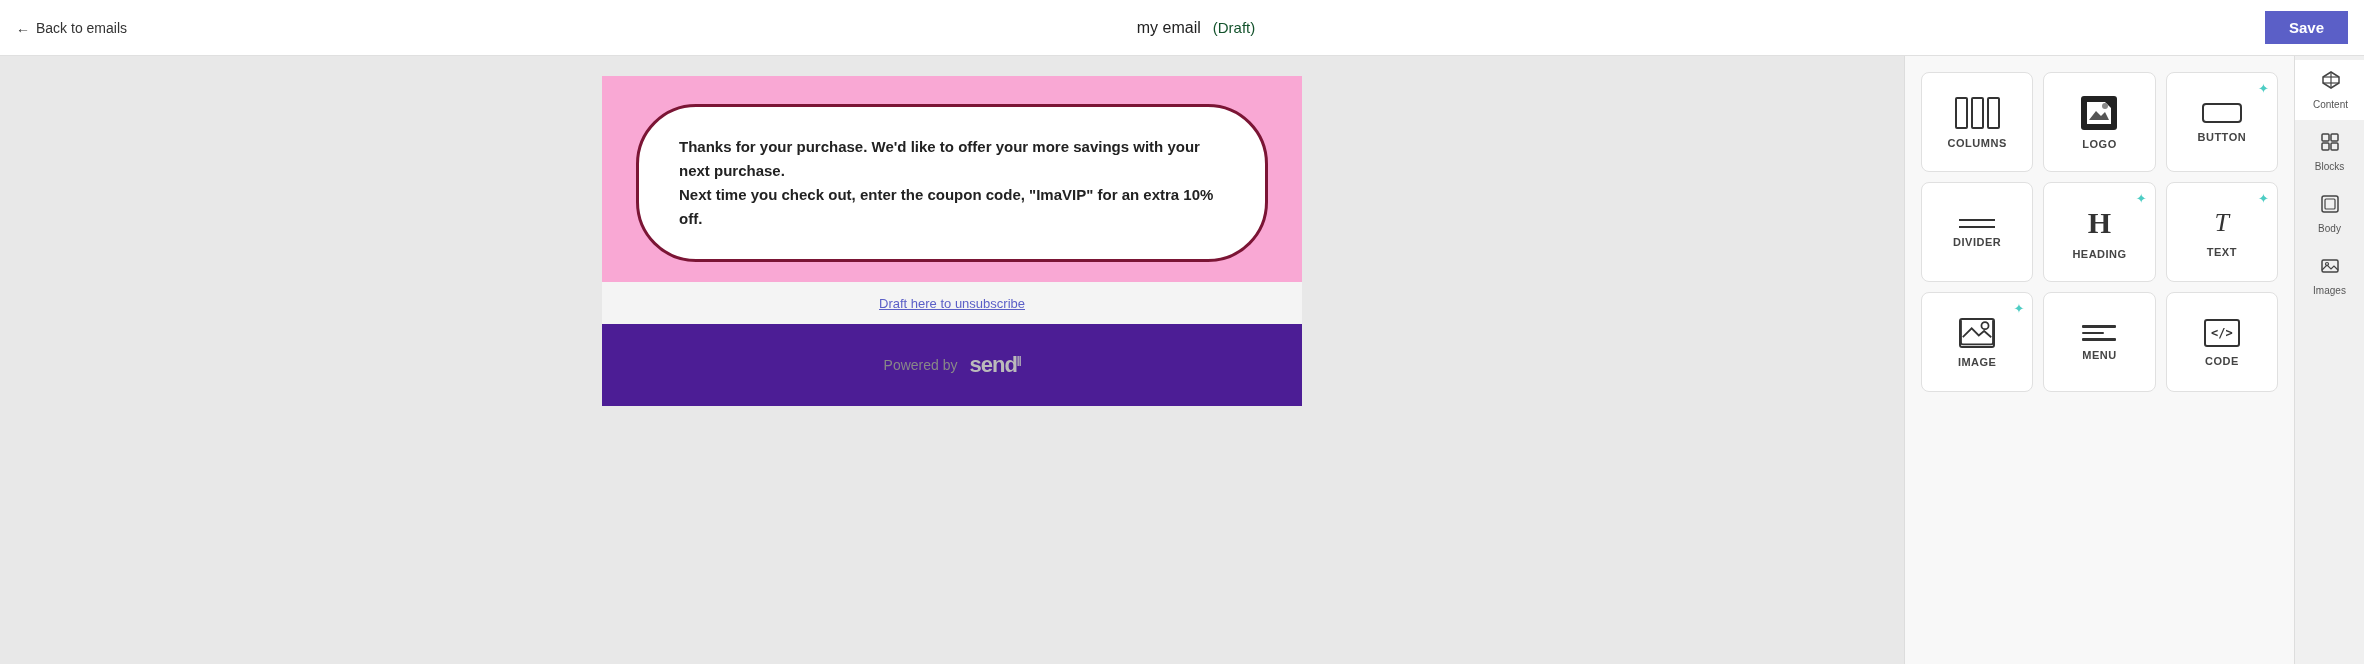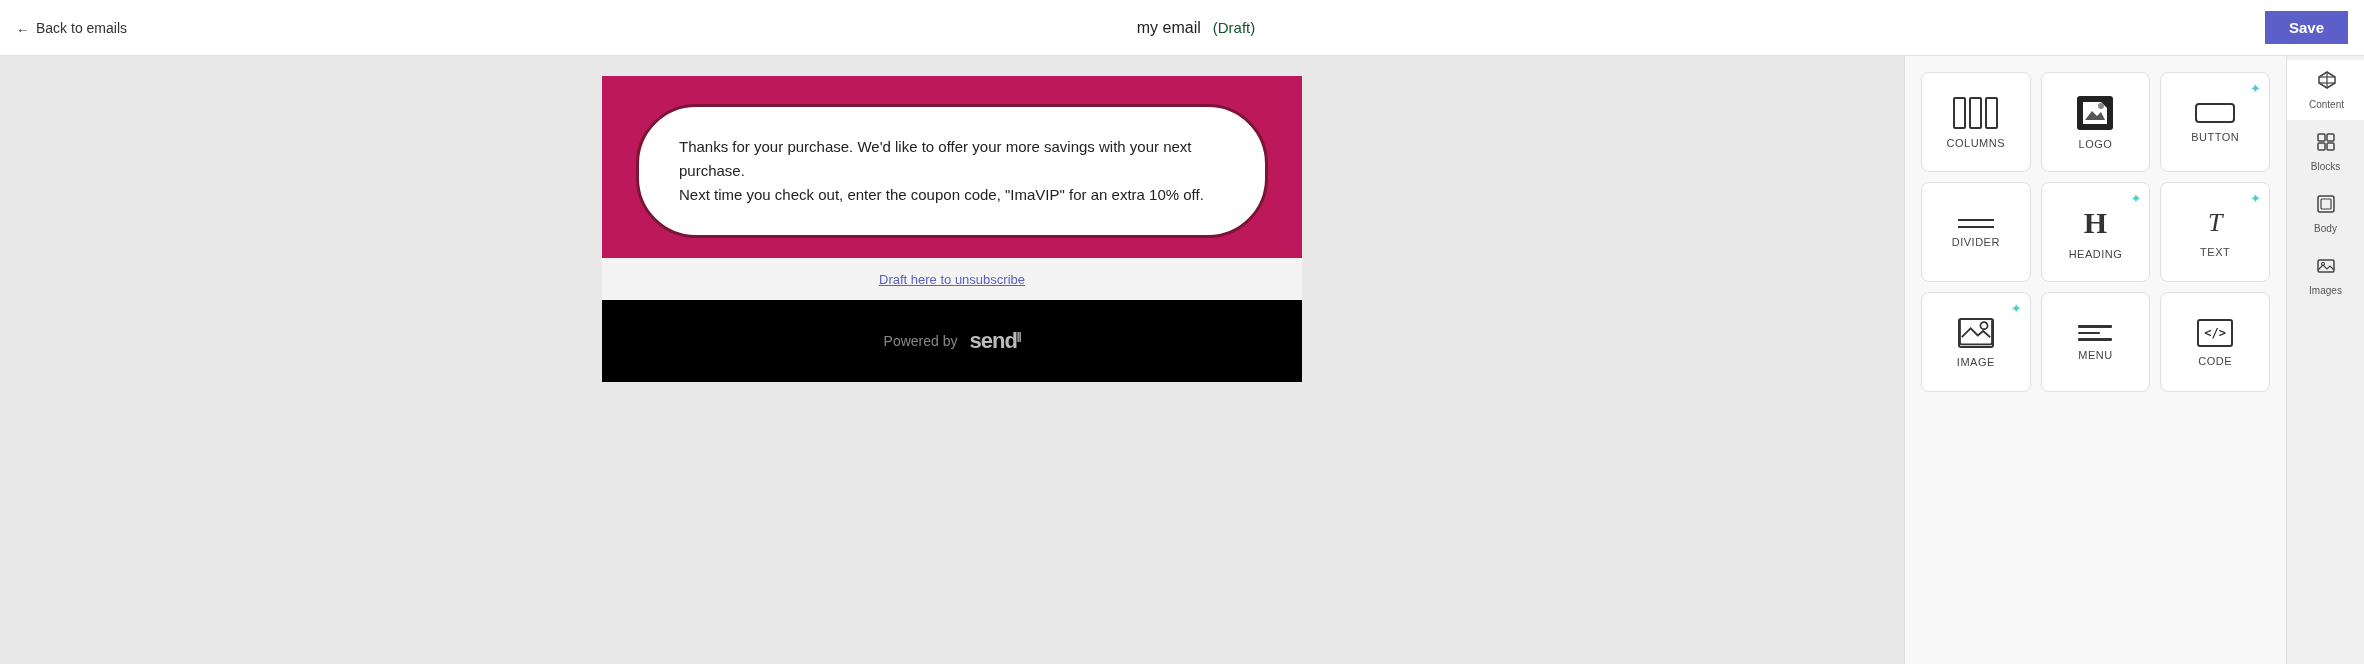--- a/index.html
+++ b/index.html
@@ -71,23 +71,24 @@
       padding: 20px 40px;
     }
     .email-body {
       background: #f4f4f4;
       max-width: 700px;
       margin: 0 auto;
     }
 
     
     .text-block {
-      background: #be185d;
+      background: #f9a8d4;
       padding: 28px 24px 20px;
       position: relative;
+      font-weight: bold;
     }
     .oval-outline {
       border: 3px solid #7b1535;
       border-radius: 60px;
       padding: 28px 40px;
       background: #fff;
       margin: 0 10px;
     }
     .email-text {
       font-size: 15px;
@@ -103,21 +104,21 @@
     }
     .unsubscribe-link {
       color: #5b5fc7;
       font-size: 13px;
       text-decoration: underline;
       cursor: pointer;
     }
 
     
     .email-footer {
-      background: #000000;
+      background: #4c1d95;
       color: #888;
       text-align: center;
       padding: 28px 20px;
       font-size: 14px;
       display: flex;
       align-items: center;
       justify-content: center;
       gap: 12px;
     }
     .send-logo {
@@ -162,21 +163,21 @@
     .item-icon {
       font-size: 28px;
       margin-bottom: 8px;
       color: #333;
       display: flex;
       align-items: center;
       justify-content: center;
     }
     .item-label {
       font-size: 11px;
-      font-weight: 400;
+      font-weight: 700;
       color: #444;
       text-transform: uppercase;
       letter-spacing: 0.5px;
     }
     .sparkle {
       position: absolute;
       top: 8px;
       right: 8px;
       color: #4ecdc4;
       font-size: 13px;
@@ -249,21 +250,21 @@
       align-items: center;
       justify-content: center;
       font-size: 12px;
       font-weight: 700;
       color: #333;
       font-family: monospace;
     }
 
     
     .sidebar-tabs {
-      width: 78px;
+      width: 70px;
       background: #f0f0f0;
       border-left: 1px solid #ddd;
       display: flex;
       flex-direction: column;
       align-items: flex-start;
       padding-top: 4px;
       gap: 2px;
     }
     .sidebar-tab {
       width: 100%;

